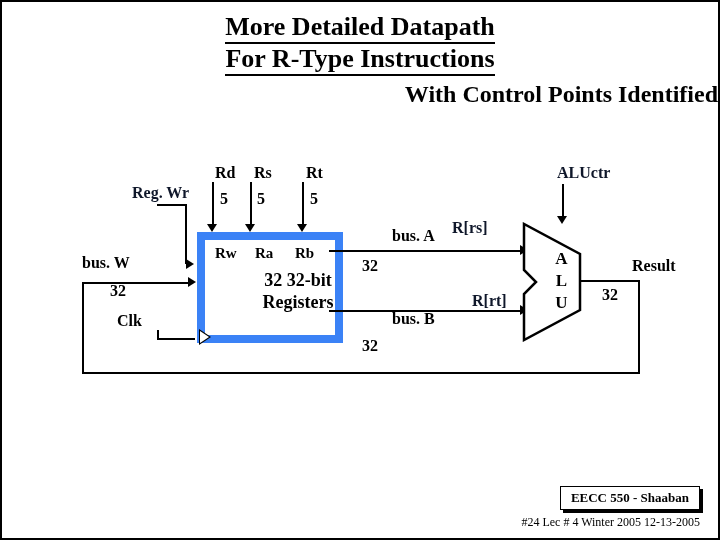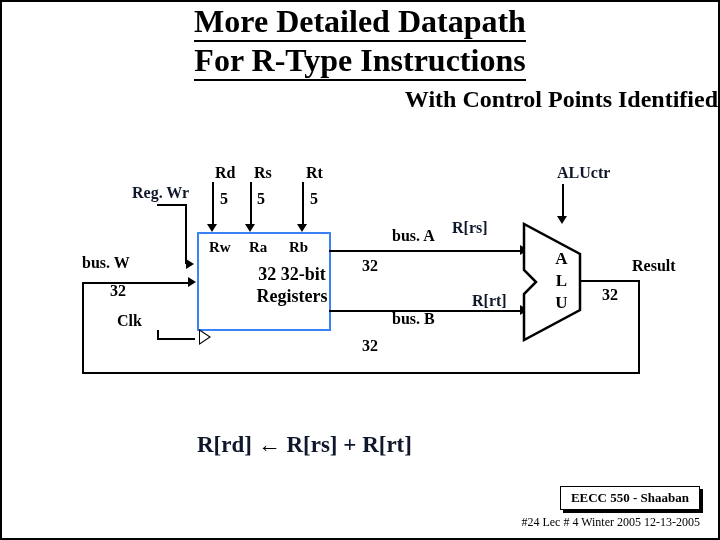--- a/index.html
+++ b/index.html
@@ -11,23 +11,23 @@
   .slide {
     width: 720px;
     height: 540px;
     border: 2px solid #000;
     box-sizing: border-box;
     position: relative;
     background: #fff;
   }
   .title {
     text-align: center;
-    font-size: 32px;
-    font-weight: bold;
-    margin-top: 1px;
+    font-size: 26px;
+    font-weight: bold;
+    margin-top: 10px;
     line-height: 1.15;
   }
   .title-underline {
     border-bottom: 2px solid #000;
     display: inline-block;
   }
   .subtitle {
     text-align: right;
     font-size: 24px;
     font-weight: bold;
@@ -46,21 +46,21 @@
     font-weight: bold;
     font-family: "Times New Roman", serif;
     white-space: nowrap;
   }
   .regbox {
     position: absolute;
     left: 195px;
     top: 80px;
     width: 130px;
     height: 95px;
-    border: 2px solid #3b82f6;
+    border: 8px solid #3b82f6;
     background: #fff;
     font-family: Liberation Serif, serif;
   }
   .regbox .rw { position: absolute; top: 5px; left: 10px; font-size: 15px; font-weight: bold; }
   .regbox .ra { position: absolute; top: 5px; left: 50px; font-size: 15px; font-weight: bold; }
   .regbox .rb { position: absolute; top: 5px; left: 90px; font-size: 15px; font-weight: bold; }
   .regbox .main {
     position: absolute;
     top: 30px;
     width: 100%;
@@ -233,22 +233,17 @@
     <div class="lbl" style="left:600px; top:134px;">32</div>
 
     <div class="vline" style="left:636px; top:128px; height:92px;"></div>
     <div class="hline" style="left:80px; top:220px; width:558px;"></div>
     <div class="vline" style="left:80px; top:130px; height:92px;"></div>
     <div class="hline" style="left:80px; top:130px; width:108px;"></div>
     <div class="arrow-right" style="left:186px; top:125px;"></div>
 
   </div>
 
-  <div class="equation">
-    <span class="blue">R[rd]</span>
-    <span>←</span>
-    <span class="blue">R[rs]  +  R[rt]</span>
-  </div>
 
   <div class="footer-box">EECC 550 - Shaaban</div>
   <div class="footer-line">#24   Lec # 4   Winter 2005   12-13-2005</div>
 
 </div>
 
 </body></html>

